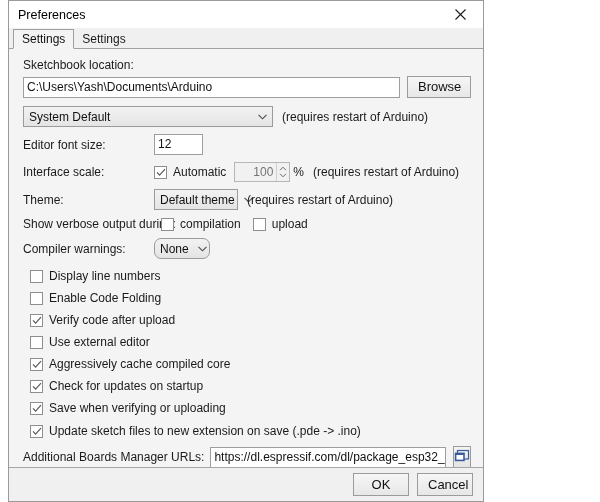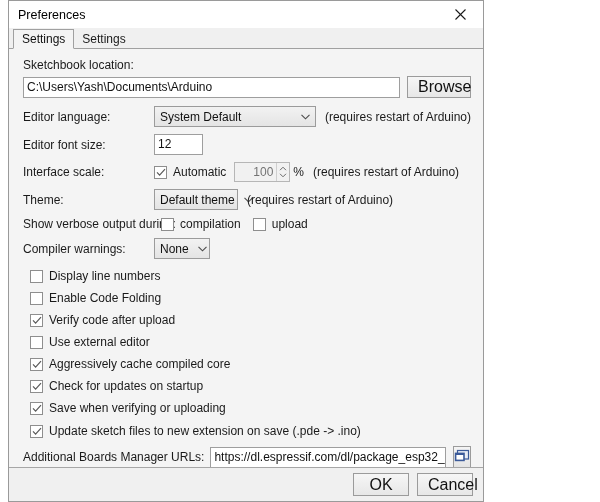--- a/index.html
+++ b/index.html
@@ -145,21 +145,21 @@
     overflow: hidden;
     white-space: nowrap;
     text-overflow: clip;
   }
 
   .btn {
     box-sizing: border-box;
     background: linear-gradient(#f6f6f6, #e7e7e7);
     border: 1px solid #9b9b9b;
     font-family: "Liberation Sans", sans-serif;
-    font-size: 16px;
+    font-size: 13px;
     color: #111;
     height: 22px;
     padding: 0 10px;
     line-height: 20px;
     text-align: center;
     white-space: nowrap;
   }
   #browse-button { margin-left: 7px; width: 64px; }
 
   .select {
@@ -176,21 +176,21 @@
   }
   .select .val { flex: 1 1 auto; }
   .select .chev {
     flex: none;
     margin-left: 8px;
     width: 11px; height: 11px;
     display: flex; align-items: center; justify-content: center;
   }
   #lang-select { width: 250px; }
   #theme-select { width: 84px; }
-  #warnings-select { width: 56px; }
+  #warnings-select { width: 56px; border-radius: 7px; }
 
   
   .cb {
     width: 13px; height: 13px;
     box-sizing: border-box;
     background: #ffffff;
     border: 1px solid #8e8e8e;
     flex: none;
     display: flex; align-items: center; justify-content: center;
   }
@@ -290,21 +290,20 @@
 
     <div class="row" style="margin-bottom:4px;">
       <span class="label">Sketchbook location:</span>
     </div>
     <div class="row" style="margin-bottom:8px;">
       <div class="textfield" id="sketchbook-field">C:\Users\Yash\Documents\Arduino</div>
       <div class="btn" id="browse-button">Browse</div>
     </div>
 
     <div class="row">
-      <span class="label-col">Editor language:</span>
       <div class="select" id="lang-select">
         <span class="val">System Default</span>
         <span class="chev">
           <svg width="9" height="6" viewBox="0 0 9 6">
               <path d="M0.5 0.8 L4.5 4.8 L8.5 0.8" fill="none" stroke="#4a4a4a" stroke-width="1.1"></path>
             </svg>
         </span>
       </div>
       <span class="note">(requires restart of Arduino)</span>
     </div>

